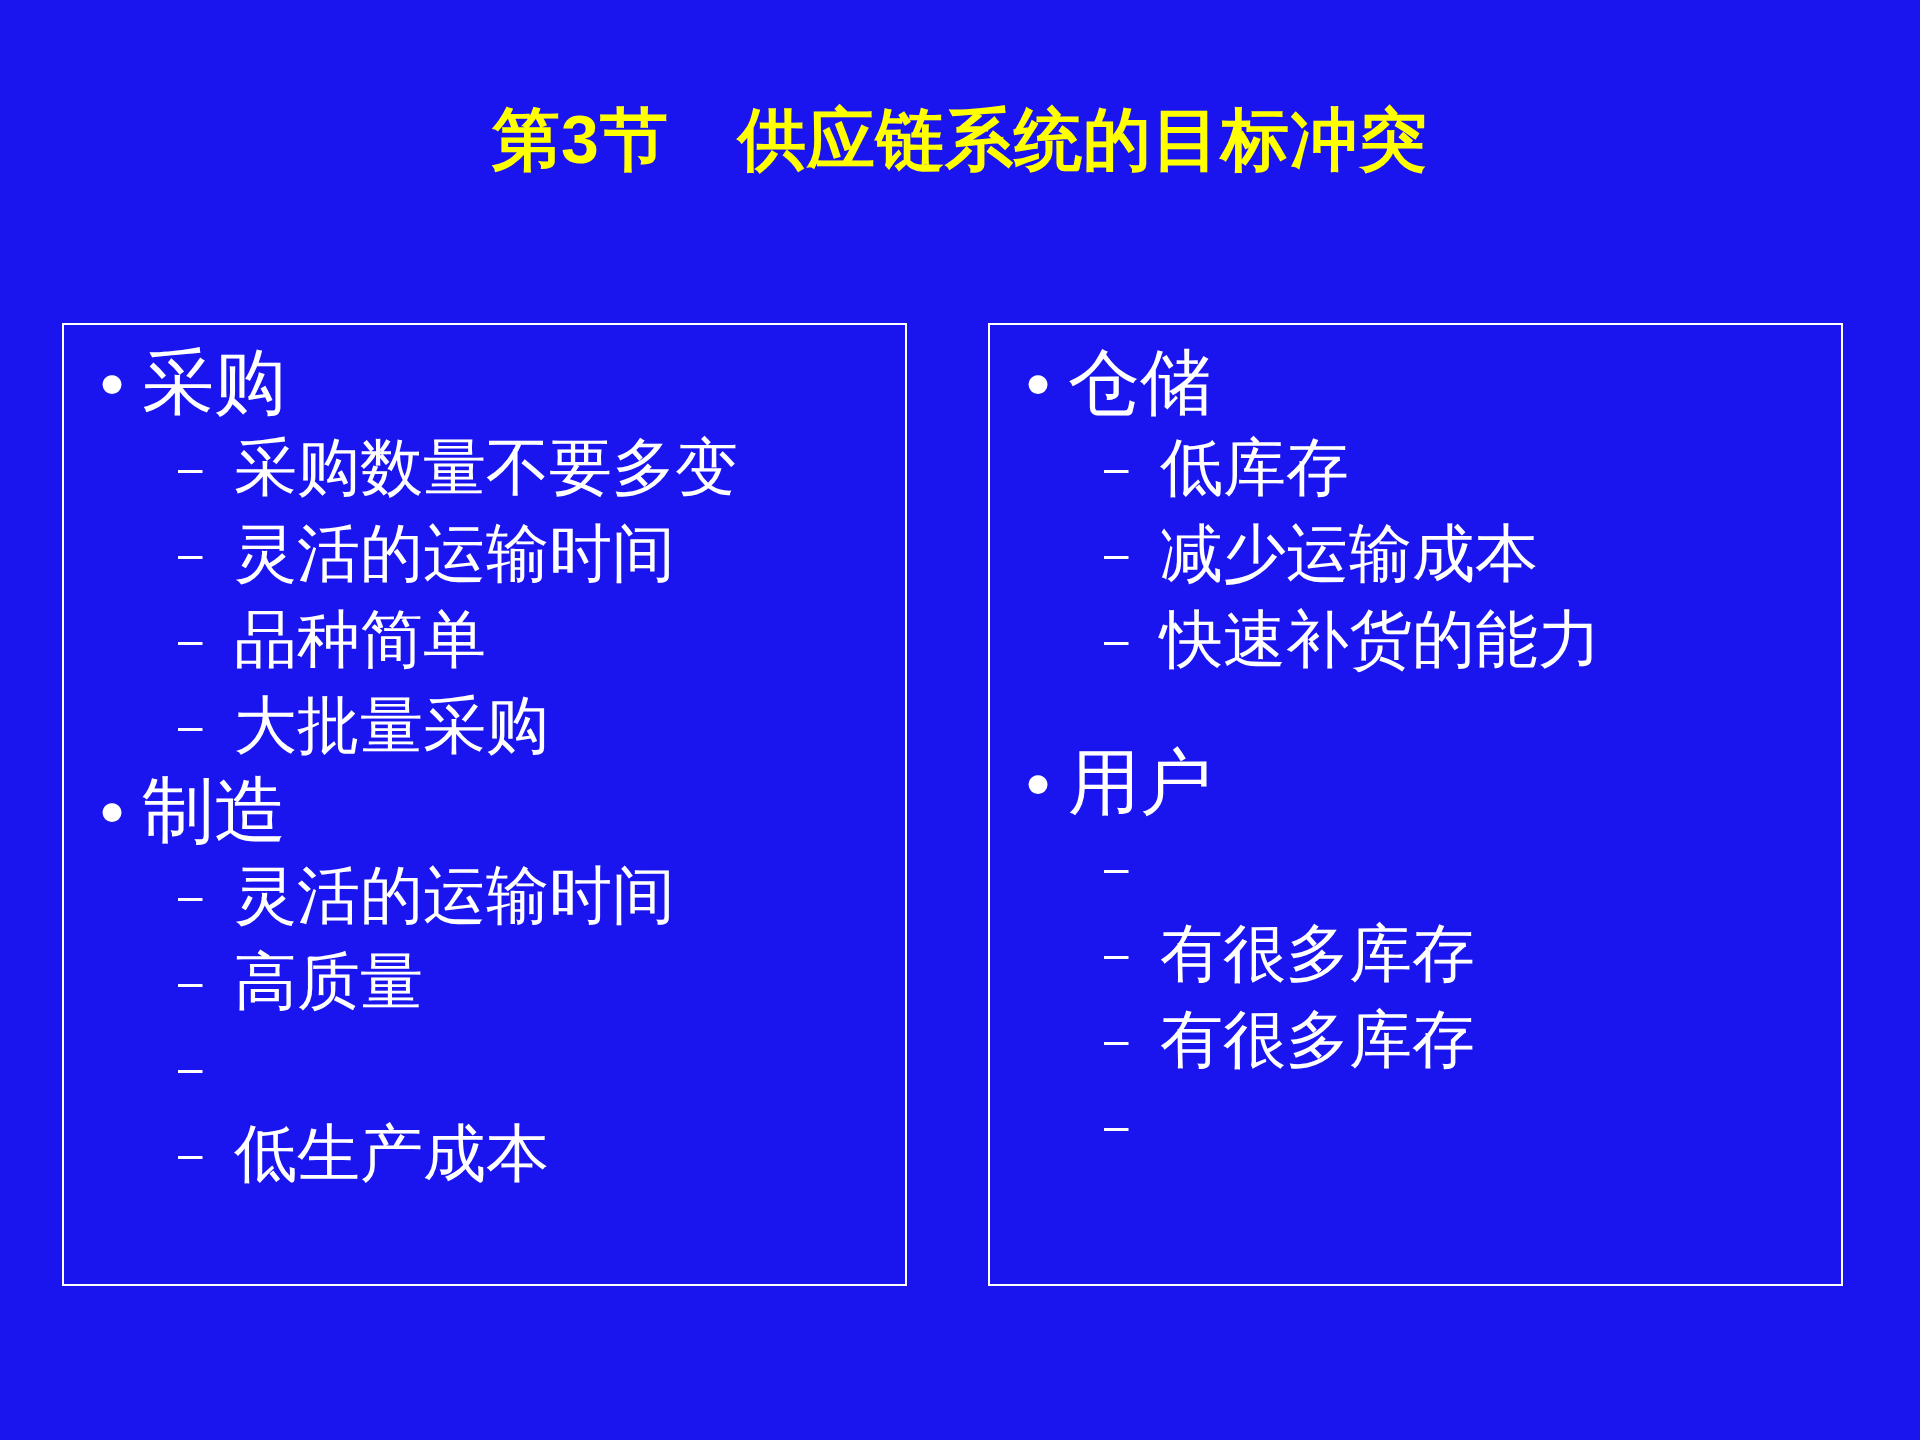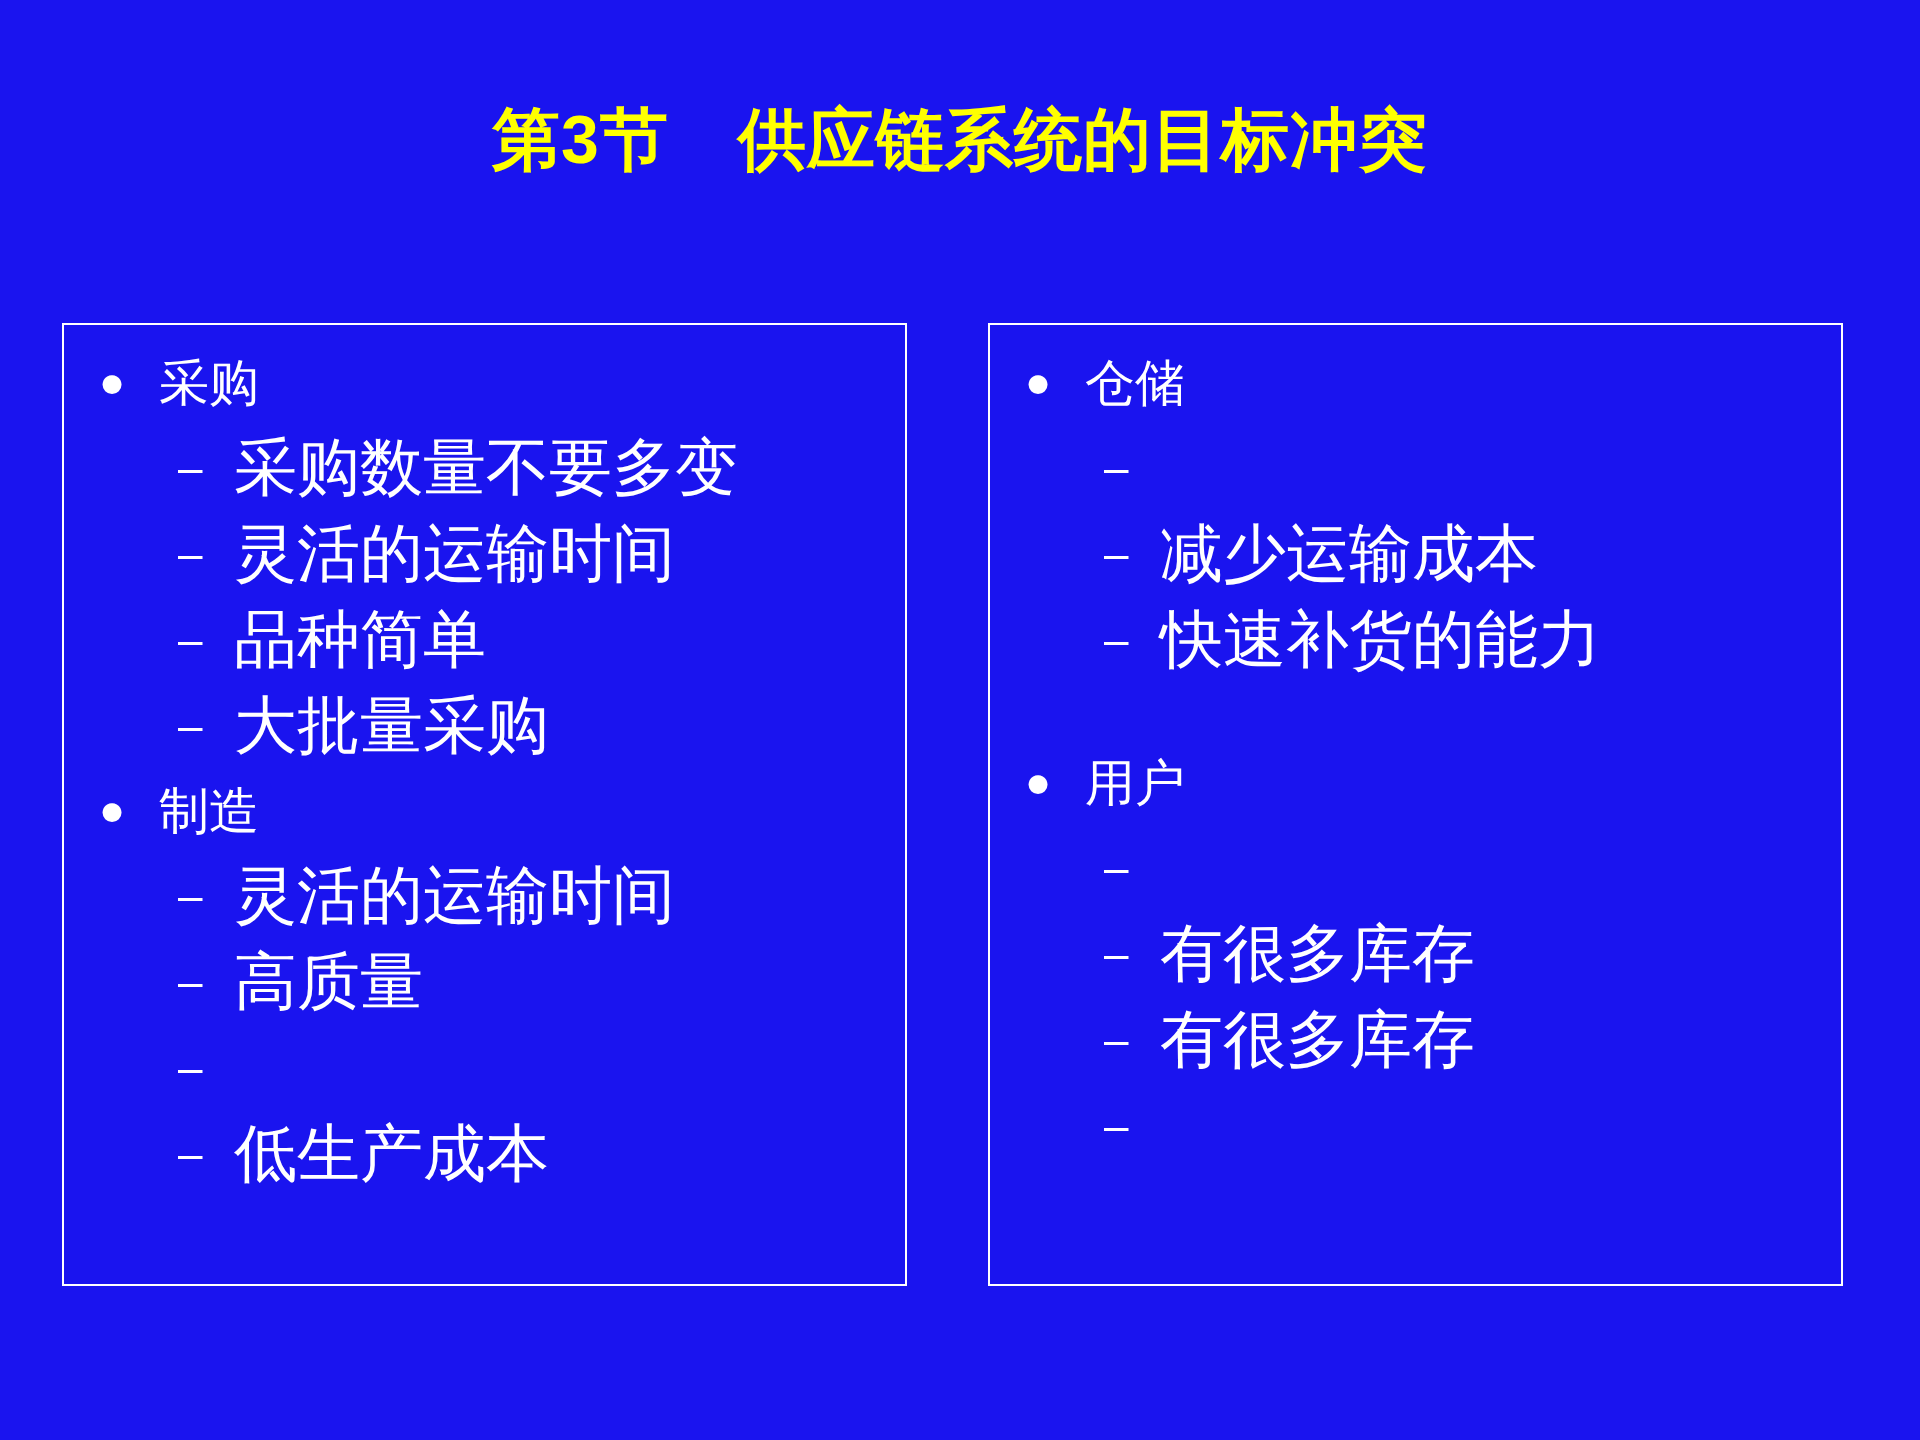--- a/index.html
+++ b/index.html
@@ -80,23 +80,22 @@
     padding-left: 18px;
   }
   .l1-bullet {
     width: 60px;
     flex: 0 0 60px;
     text-align: center;
     font-size: 44px;
     line-height: 84px;
   }
   .l1-label {
-    font-size: 50px;
+    font-size: 72px;
     line-height: 84px;
-    margin-left: 17px;
   }
 
   ul.l2 {
     list-style: none;
     margin: 0;
     padding: 0 0 0 96px;
   }
   li.l2-item {
     display: flex;
     align-items: flex-start;
@@ -188,20 +187,21 @@
       <ul class="l1">
 
         <li class="l1-item">
           <div class="l1-head">
             <span class="l1-bullet">●</span>
             <span class="l1-label">仓储</span>
           </div>
           <ul class="l2">
             <li class="l2-item">
               <span class="l2-dash">–</span>
+              <span class="l2-label">低库存</span>
             </li>
             <li class="l2-item">
               <span class="l2-dash">–</span>
               <span class="l2-label">减少运输成本</span>
             </li>
             <li class="l2-item">
               <span class="l2-dash">–</span>
               <span class="l2-label">快速补货的能力</span>
             </li>
           </ul>

